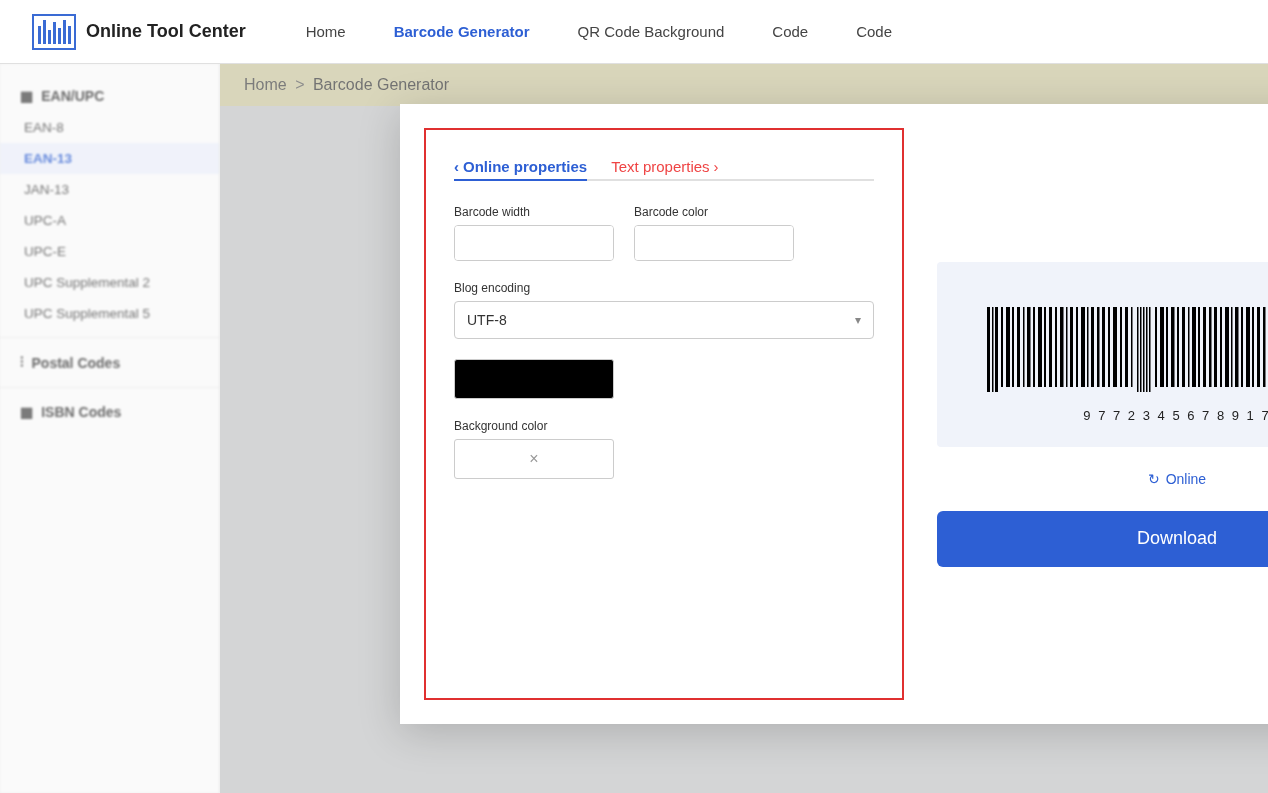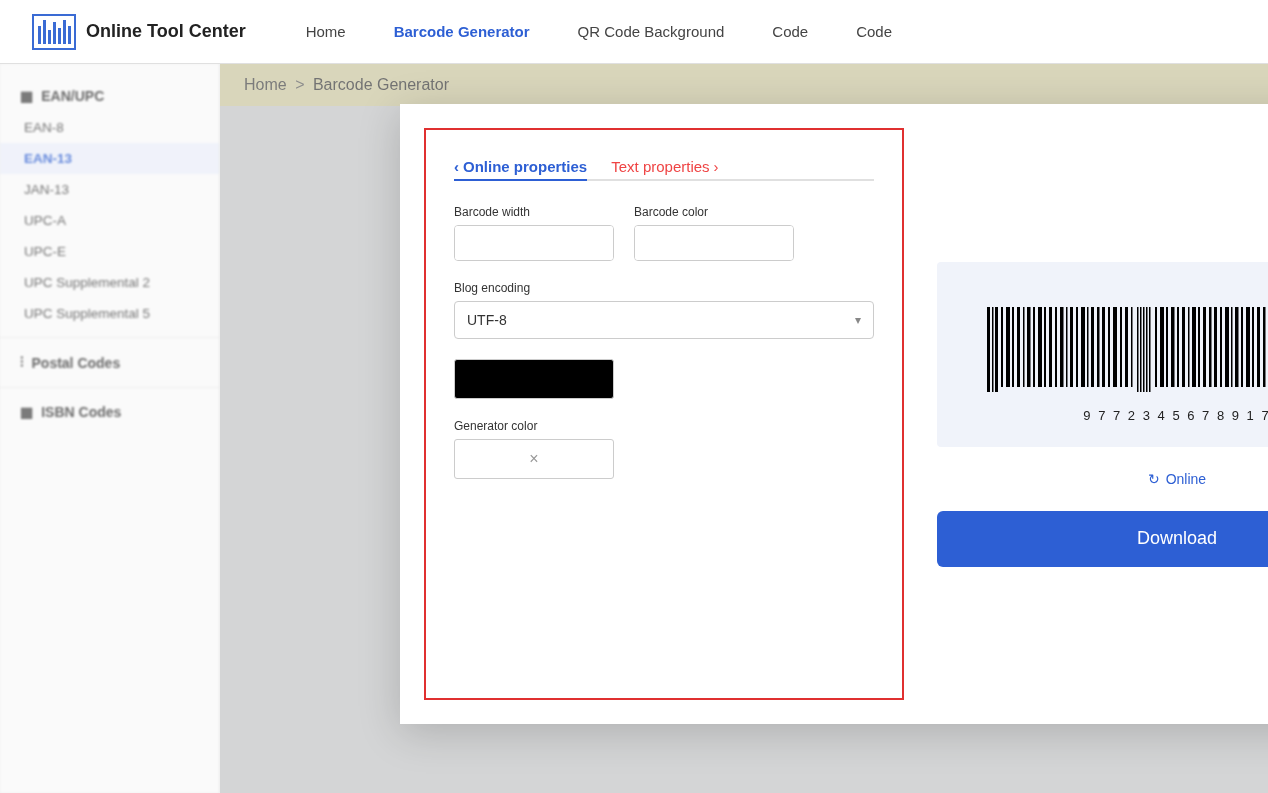--- a/index.html
+++ b/index.html
@@ -447,21 +447,21 @@
               <span>UTF-8</span>
               <span class="select-arrow">▾</span>
             </div>
           </div>
 
           <div class="form-group-full">
             <div class="color-swatch" style="background: rgb(0, 0, 0);"></div>
           </div>
 
           <div class="form-group-full">
-            <label class="form-label">Generator color</label>
+            <label class="form-label">Background color</label>
             <div class="bg-color-field">
               <span>×</span>
             </div>
           </div>
 
         </div>
 
         <div class="preview-panel">
 
           <div class="barcode-container">

